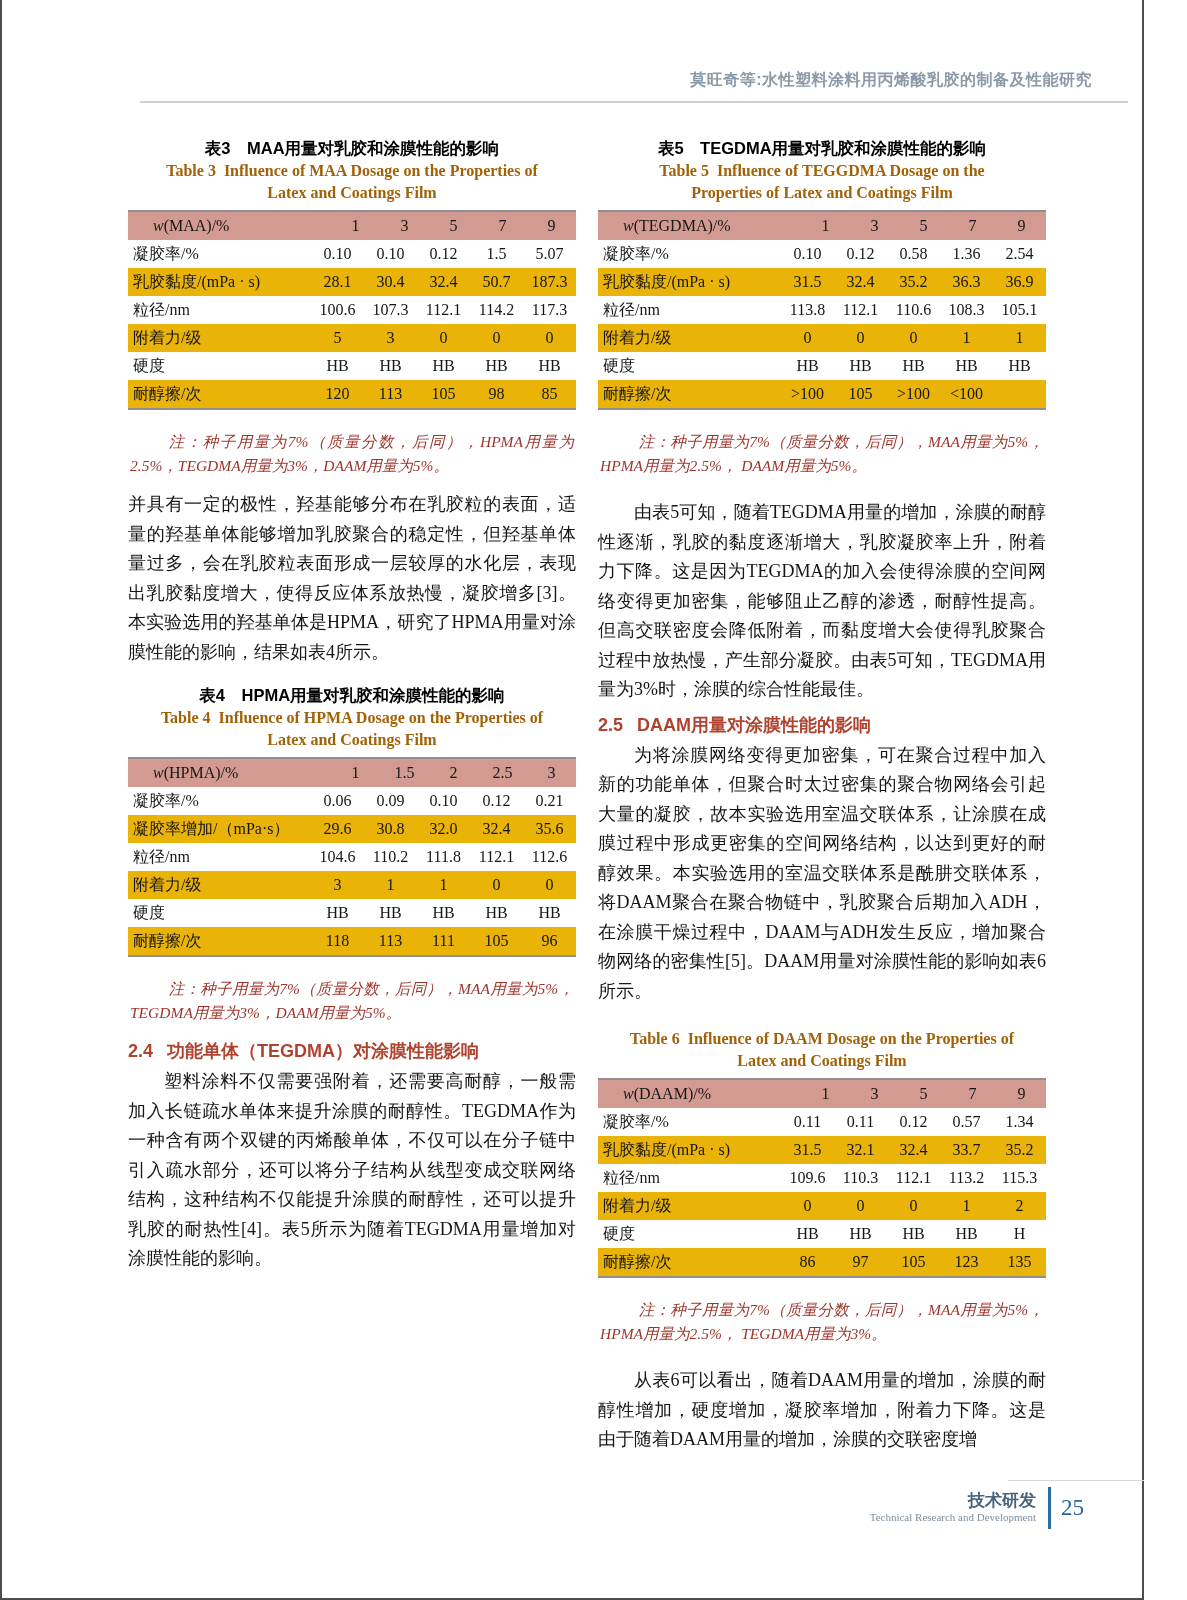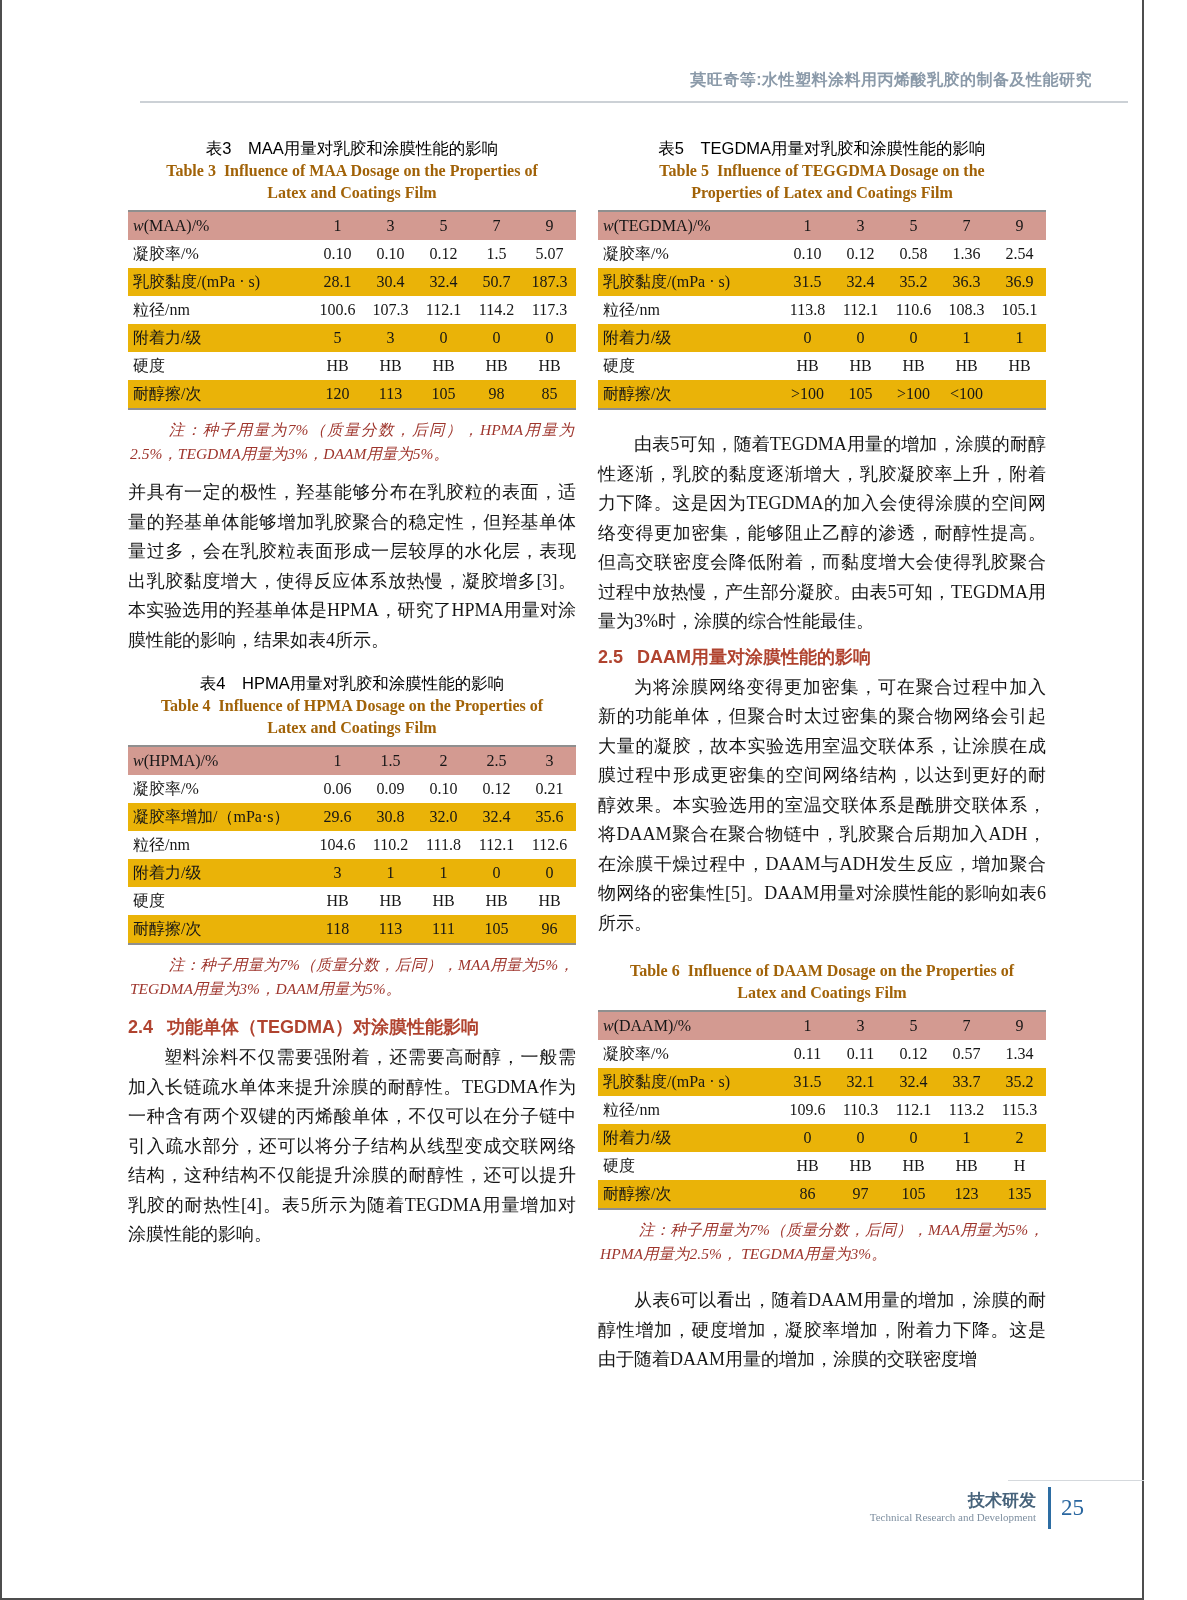--- a/index.html
+++ b/index.html
@@ -14,30 +14,30 @@
            font-family:"Liberation Sans","DejaVu Sans",sans-serif;font-weight:bold;
            font-size:16px;color:#8b9aa9;letter-spacing:.5px;}
   .headrule{position:absolute;top:101px;left:140px;width:988px;height:2px;background:#ccd1d6;}
   
   .col{position:absolute;top:136px;width:448px;}
   .col-left{left:128px;}
   .col-right{left:598px;}
   
   .tablock{margin-bottom:12px;}
   .tcap-cn{text-align:center;font-family:"Liberation Sans","DejaVu Sans",sans-serif;
-           font-weight:normal;font-size:16.5px;line-height:24px;color:#000;}
+           font-weight:bold;font-size:16.5px;line-height:24px;color:#000;}
   .tcap-en{text-align:center;font-weight:bold;font-size:16px;line-height:22px;color:#a16207;}
   .dtable{margin-top:6px;border-top:2px solid #8f8f8f;border-bottom:2px solid #8f8f8f;}
   .trow{display:flex;height:28px;line-height:28px;font-size:16px;}
-  .trow.head{background:#d39a91;}
+  .trow.head{background:#d39a91;padding-left:20px;}
   .trow.pink{background:#eab308;}
   .tlabel{flex:0 0 178px;padding-left:5px;white-space:nowrap;}
   .tlabel i{font-family:"Liberation Serif",serif;}
   .tcell{flex:1;text-align:center;}
-  .tnote{margin:8px 2px 0 2px;font-size:15.5px;line-height:24px;color:#9e352c;
+  .tnote{margin:20px 2px 0 2px;font-size:15.5px;line-height:24px;color:#9e352c;
          text-align:justify;text-indent:2.5em;font-style:italic;}
   
   .para{margin:12px 0 0 0;font-size:18px;line-height:29.5px;text-align:justify;}
   .para.indent{text-indent:2em;}
   .sechead{margin:6px 0 2px 0;font-family:"Liberation Sans","DejaVu Sans",sans-serif;
            font-weight:bold;font-size:18px;line-height:28px;color:#b0432f;}
   .sechead .num{margin-right:14px;}
   
   .footrule{position:absolute;top:1480px;left:1008px;width:179px;height:1px;background:#d5d9dd;}
   .footer{position:absolute;top:1487px;right:60px;display:flex;align-items:center;}
@@ -264,20 +264,21 @@
           </div>
           <div class="trow pink">
             <span class="tlabel">耐醇擦/次</span>
             <span class="tcell">&gt;100</span>
             <span class="tcell">105</span>
             <span class="tcell">&gt;100</span>
             <span class="tcell">&lt;100</span>
             <span class="tcell"></span>
           </div>
         </div>
+      <div class="tnote">注：种子用量为7%（质量分数，后同），MAA用量为5%，HPMA用量为2.5%， DAAM用量为5%。</div>
     </div>
 
     <p class="para indent" style="margin-top:20px;">由表5可知，随着TEGDMA用量的增加，涂膜的耐醇性逐渐，乳胶的黏度逐渐增大，乳胶凝胶率上升，附着力下降。这是因为TEGDMA的加入会使得涂膜的空间网络变得更加密集，能够阻止乙醇的渗透，耐醇性提高。但高交联密度会降低附着，而黏度增大会使得乳胶聚合过程中放热慢，产生部分凝胶。由表5可知，TEGDMA用量为3%时，涂膜的综合性能最佳。</p>
 
     <div class="sechead">
       <span class="num">2.5</span><span>DAAM用量对涂膜性能的影响</span>
     </div>
 
     <p class="para indent" style="margin-top:0;">为将涂膜网络变得更加密集，可在聚合过程中加入新的功能单体，但聚合时太过密集的聚合物网络会引起大量的凝胶，故本实验选用室温交联体系，让涂膜在成膜过程中形成更密集的空间网络结构，以达到更好的耐醇效果。本实验选用的室温交联体系是酰肼交联体系，将DAAM聚合在聚合物链中，乳胶聚合后期加入ADH，在涂膜干燥过程中，DAAM与ADH发生反应，增加聚合物网络的密集性[5]。DAAM用量对涂膜性能的影响如表6所示。</p>
 

